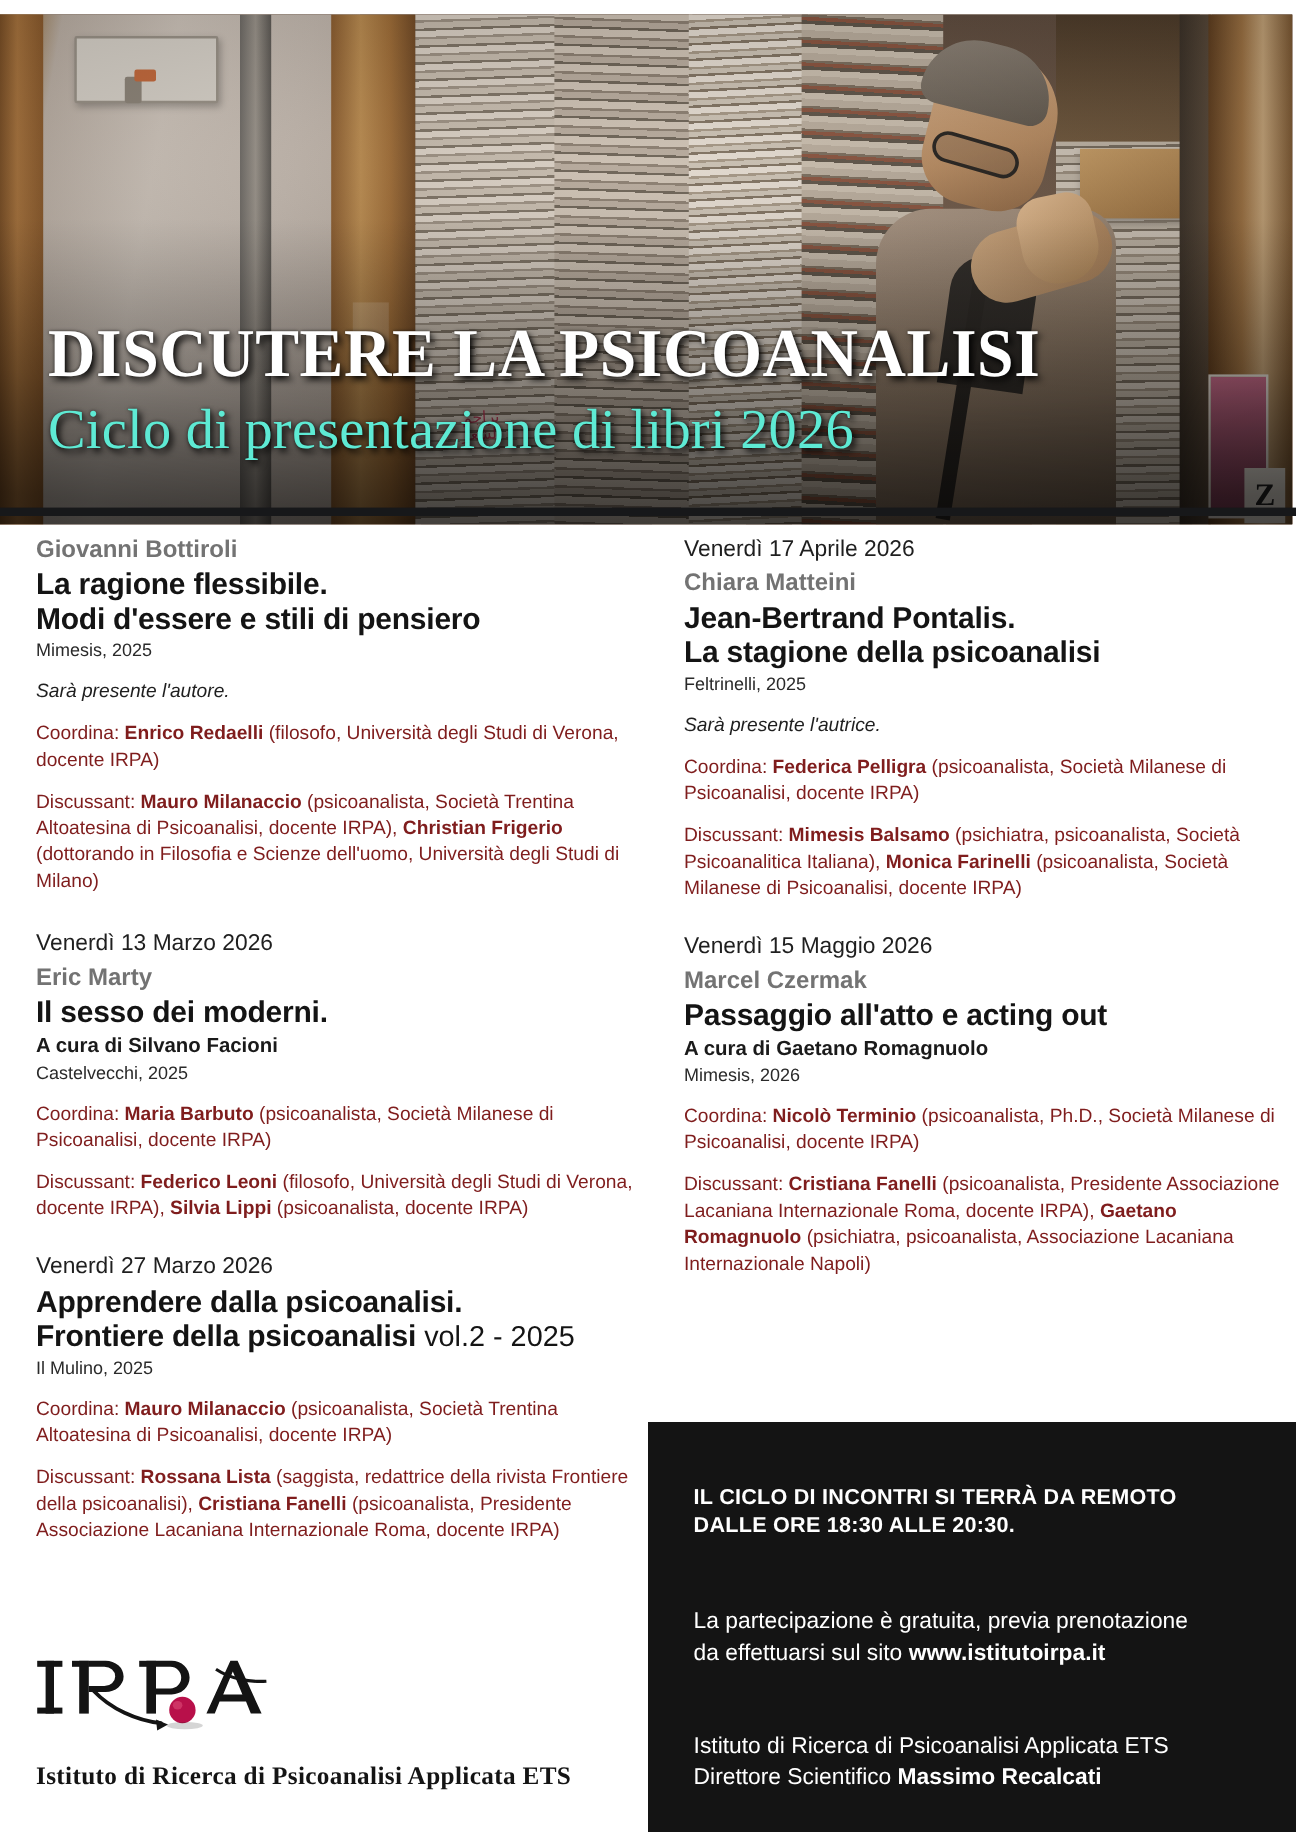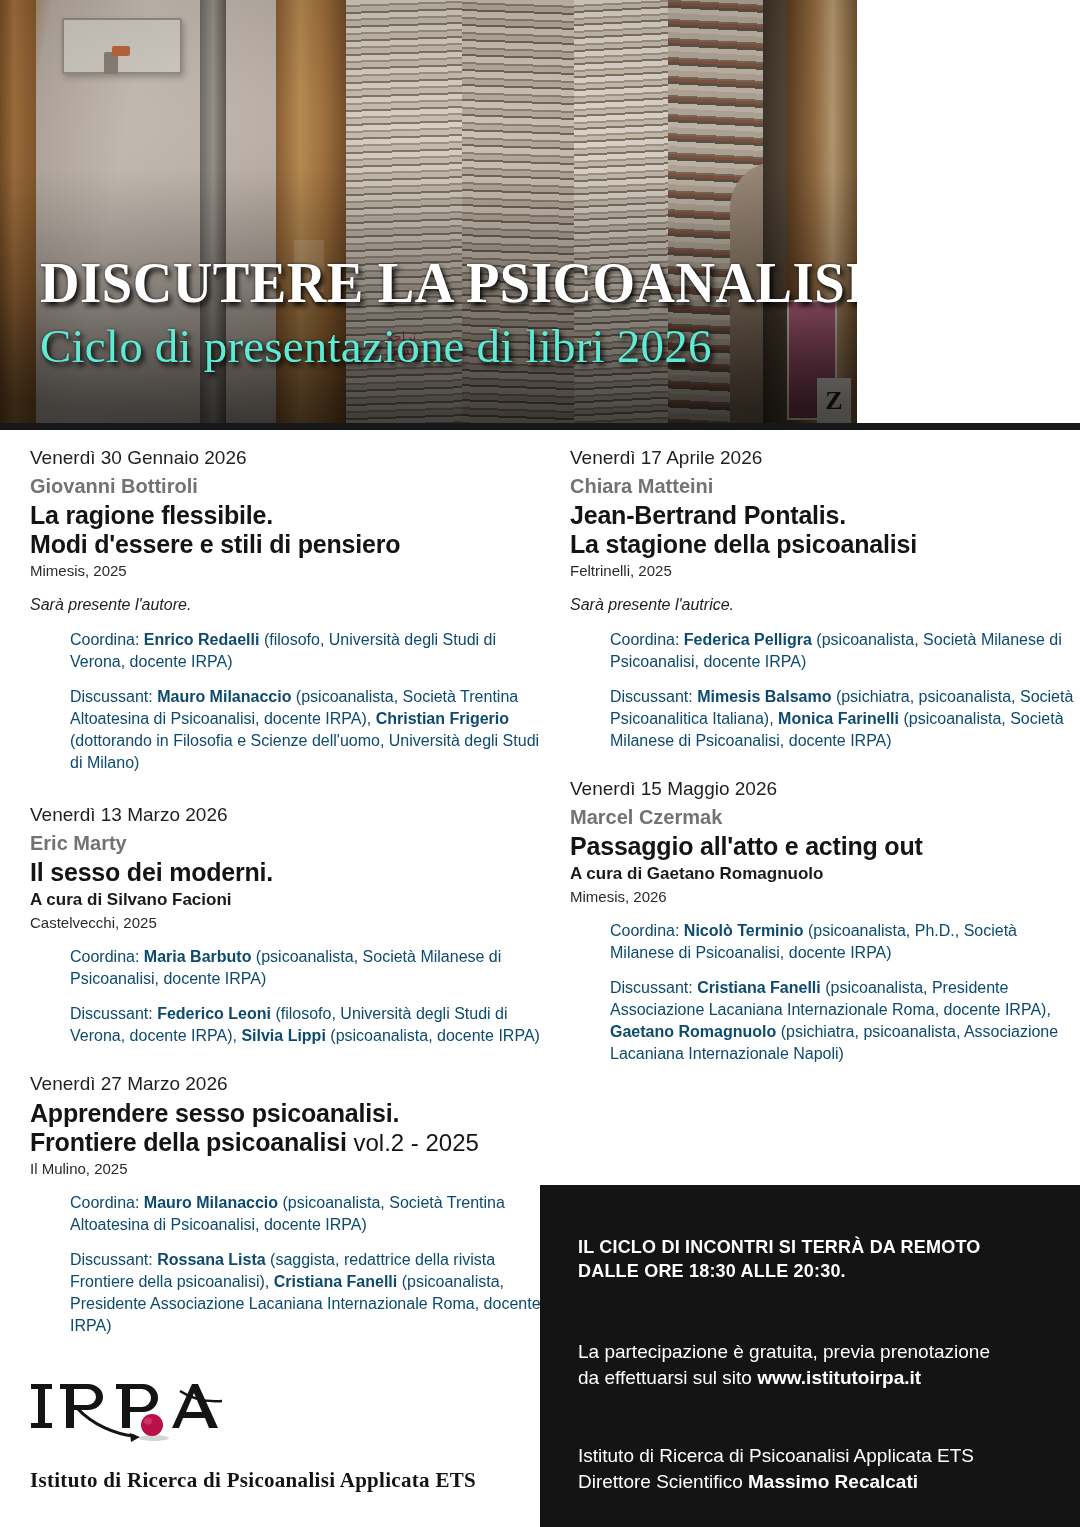--- a/index.html
+++ b/index.html
@@ -7,21 +7,21 @@
     width: 1080px; height: 1527px;
     background: #ffffff;
     font-family: "Liberation Sans", sans-serif;
     color: #1a1a1a;
     overflow: hidden;
   }
   .poster { position: relative; width: 1080px; height: 1527px; background:#fff; }
 
   
   .header {
-    position: absolute; left:0; top:0; width:857px; height:425px;
+    position: absolute; left:0; top:12px; width:1077px; height:425px;
     overflow: hidden;
     background:#6b5344;
   }
   .photo { position:absolute; inset:0; }
   
   .photo .bg {
     position:absolute; inset:0;
     background:
       linear-gradient(180deg,#5d4a3c 0%,#6e5847 40%,#5a463a 100%);
   }
@@ -234,21 +234,21 @@
   .ev-curator{
     font-size:17px; line-height:23px; font-weight:bold; color:#1a1a1a; margin-top:1px;
   }
   .ev-publisher{
     font-size:15px; line-height:21px; color:#2a2a2a; margin-top:1px;
   }
   .ev-note{
     font-size:16px; line-height:22px; font-style:italic; color:#1f1f1f; margin-top:13px;
   }
   .ev-para{
-    font-size:16px; line-height:22px; color:#0c4a6e; margin-top:13px;margin-left:40px;
+    font-size:16px; line-height:22px; color:#7f1d1d; margin-top:13px;
   }
   .ev-para b{ font-weight:bold; }
 
   
   #ev-0 { margin-bottom:28px; }
   #ev-1 { margin-top:0; }
   #ev-4 { margin-top:0; }
 
   
   .infobox{
@@ -341,21 +341,20 @@
       <div class="sub-title">Ciclo di presentazione di libri 2026</div>
     </div>
   </div>
   <div class="header-rule"></div>
 
   <div class="grid">
 
     <div class="col col-left">
 
       <div class="event" id="ev-0">
-        <div class="ev-date">Venerdì 30 Gennaio 2026</div>
         <div class="ev-author">Giovanni Bottiroli</div>
         <div class="ev-title">
           <span>La ragione flessibile.</span><br>
           <span>Modi d'essere e stili di pensiero</span>
         </div>
         <div class="ev-publisher">Mimesis, 2025</div>
         <div class="ev-note">Sarà presente l'autore.</div>
         <div class="ev-para">
           <span>Coordina:</span>
           <b>Enrico Redaelli</b>
@@ -388,21 +387,21 @@
           <b>Federico Leoni</b>
           <span>(filosofo, Università degli Studi di Verona, docente IRPA),</span>
           <b>Silvia Lippi</b>
           <span>(psicoanalista, docente IRPA)</span>
         </div>
       </div>
 
       <div class="event" id="ev-2">
         <div class="ev-date">Venerdì 27 Marzo 2026</div>
         <div class="ev-title">
-          <span>Apprendere sesso psicoanalisi.</span><br>
+          <span>Apprendere dalla psicoanalisi.</span><br>
           <span>Frontiere della psicoanalisi</span>
           <span class="vol">vol.2 - 2025</span>
         </div>
         <div class="ev-publisher">Il Mulino, 2025</div>
         <div class="ev-para">
           <span>Coordina:</span>
           <b>Mauro Milanaccio</b>
           <span>(psicoanalista, Società Trentina Altoatesina di Psicoanalisi, docente IRPA)</span>
         </div>
         <div class="ev-para">

